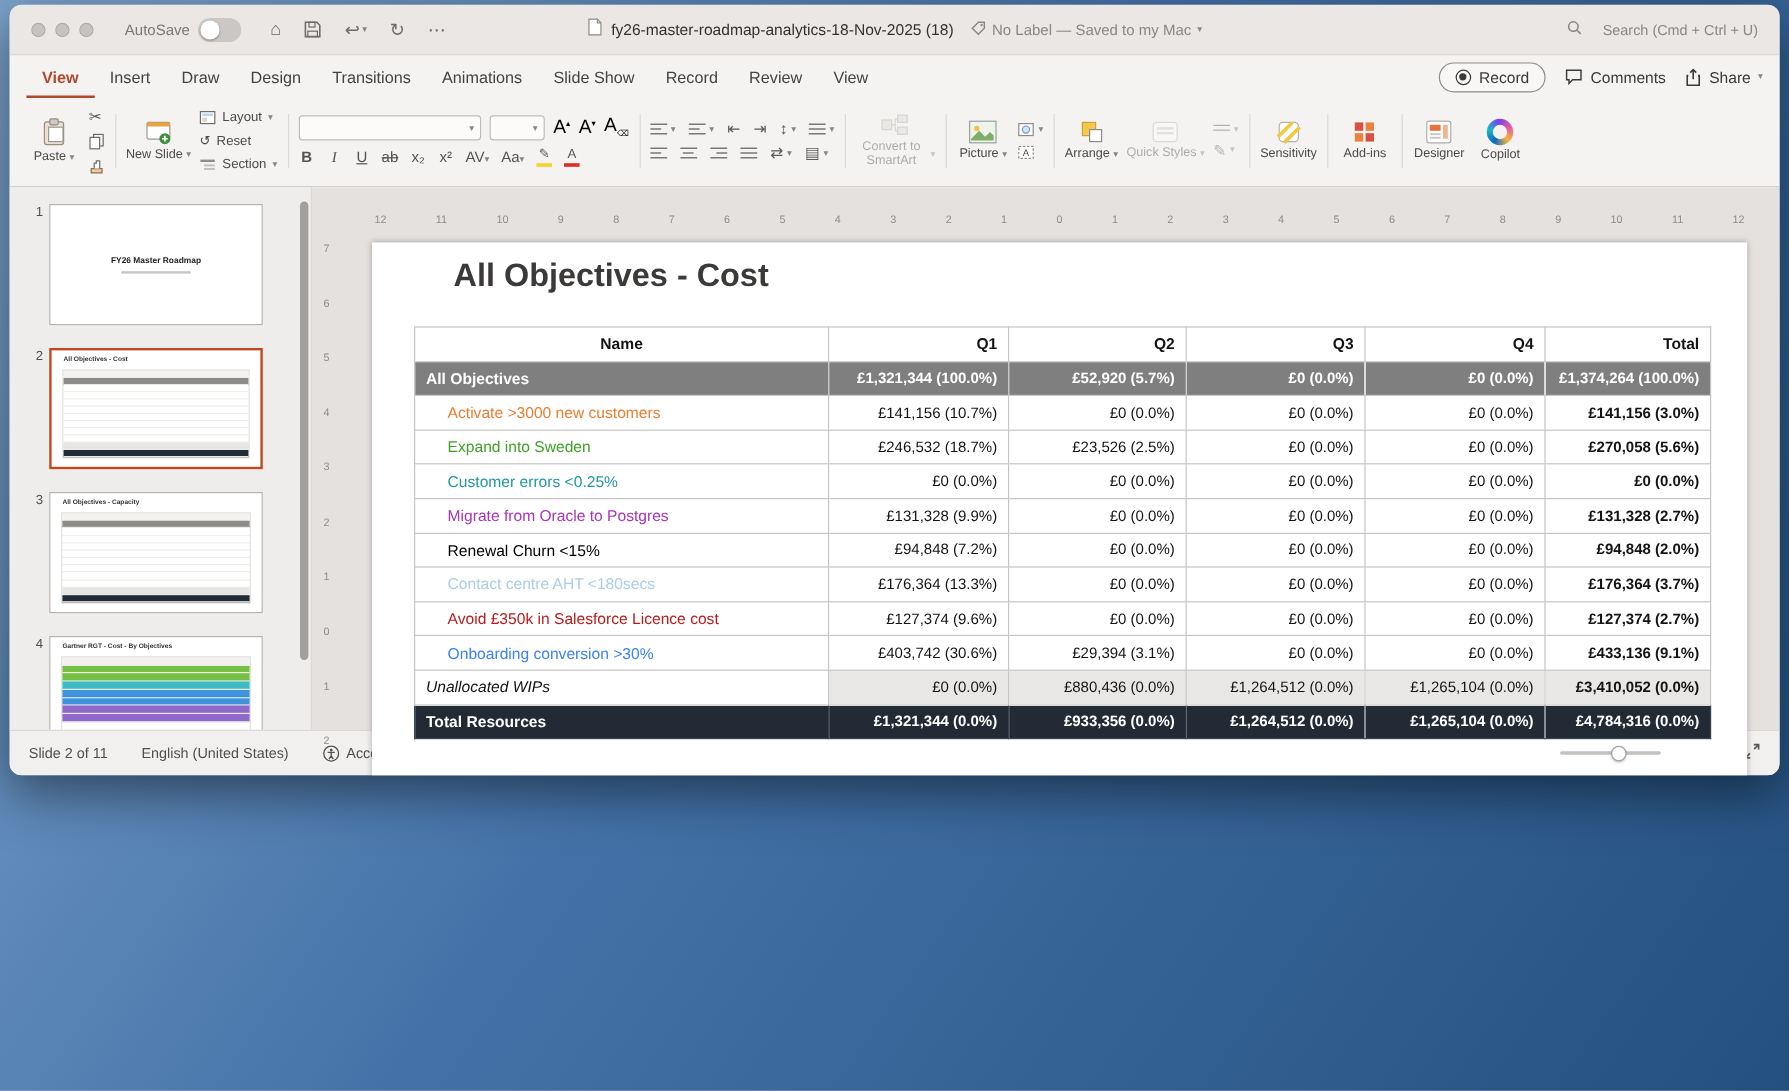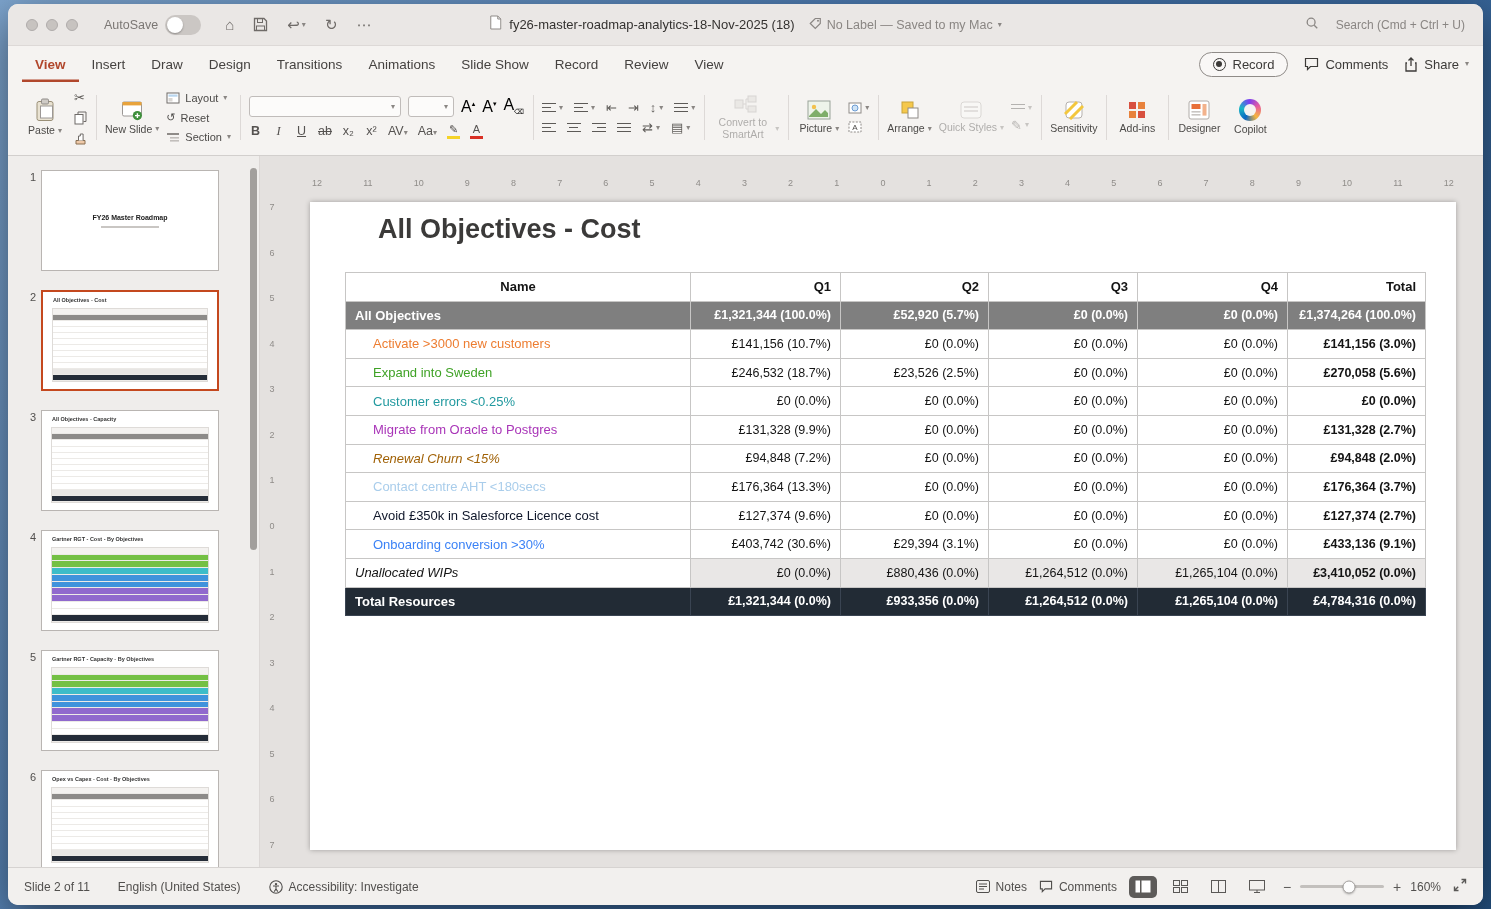--- a/index.html
+++ b/index.html
@@ -1,18 +1,18 @@
 <!DOCTYPE html>
 <html><head>
 <meta charset="utf-8">
 <style>
 *{margin:0;padding:0;box-sizing:border-box;}
 html,body{width:1491px;height:909px;}
 body{font-family:"Liberation Sans",sans-serif;background:linear-gradient(125deg,#7da4cd 0%,#4472a8 45%,#24507f 100%);position:relative;overflow:hidden;}
-.window{position:absolute;left:8px;top:4px;width:1475px;height:901px;background:#f5f3f1;border-radius:10px;box-shadow:0 14px 44px rgba(0,0,0,.5);display:flex;flex-direction:column;overflow:hidden;}
+.window{position:absolute;left:8px;top:4px;width:1475px;height:642px;background:#f5f3f1;border-radius:10px;box-shadow:0 14px 44px rgba(0,0,0,.5);display:flex;flex-direction:column;overflow:hidden;}
 
 
 .titlebar{height:42px;background:#eae7e5;display:flex;align-items:center;padding:0 18px;position:relative;flex:0 0 auto;border-bottom:1px solid #ddd9d7;}
 .lights{display:flex;gap:8px;margin-right:26px;}
 .light{width:12px;height:12px;border-radius:50%;background:#c7c3c0;border:1px solid #b0acab;}
 .autosave{display:flex;align-items:center;gap:7px;color:#7b7774;font-size:12.5px;}
 .toggle{width:36px;height:20px;border-radius:10px;background:#cbc7c4;position:relative;}
 .toggle::after{content:"";position:absolute;left:2px;top:2px;width:16px;height:16px;border-radius:50%;background:#fff;box-shadow:0 1px 2px rgba(0,0,0,.3);}
 .tb-icons{display:flex;align-items:center;gap:19px;margin-left:24px;color:#6f6b68;font-size:15px;}
 .tb-ic{display:flex;align-items:center;gap:2px;}
@@ -687,37 +687,37 @@
               </tr>
               <tr class="r-objective">
                 <td class="name" style="color: rgb(169, 53, 184);">Migrate from Oracle to Postgres</td>
                 <td class="num">£131,328 (9.9%)</td>
                 <td class="num">£0 (0.0%)</td>
                 <td class="num">£0 (0.0%)</td>
                 <td class="num">£0 (0.0%)</td>
                 <td class="num">£131,328 (2.7%)</td>
               </tr>
               <tr class="r-objective">
-                <td class="name" style="color: #a16207; font-style: italic;">Renewal Churn &lt;15%</td>
+                <td class="name" style="color: #000000;">Renewal Churn &lt;15%</td>
                 <td class="num">£94,848 (7.2%)</td>
                 <td class="num">£0 (0.0%)</td>
                 <td class="num">£0 (0.0%)</td>
                 <td class="num">£0 (0.0%)</td>
                 <td class="num">£94,848 (2.0%)</td>
               </tr>
               <tr class="r-objective">
                 <td class="name" style="color: rgb(169, 205, 235);">Contact centre AHT &lt;180secs</td>
                 <td class="num">£176,364 (13.3%)</td>
                 <td class="num">£0 (0.0%)</td>
                 <td class="num">£0 (0.0%)</td>
                 <td class="num">£0 (0.0%)</td>
                 <td class="num">£176,364 (3.7%)</td>
               </tr>
               <tr class="r-objective">
-                <td class="name" style="color: #0f172a;">Avoid £350k in Salesforce Licence cost</td>
+                <td class="name" style="color: #b91c1c;">Avoid £350k in Salesforce Licence cost</td>
                 <td class="num">£127,374 (9.6%)</td>
                 <td class="num">£0 (0.0%)</td>
                 <td class="num">£0 (0.0%)</td>
                 <td class="num">£0 (0.0%)</td>
                 <td class="num">£127,374 (2.7%)</td>
               </tr>
               <tr class="r-objective">
                 <td class="name" style="color: #3b82f6;">Onboarding conversion &gt;30%</td>
                 <td class="num">£403,742 (30.6%)</td>
                 <td class="num">£29,394 (3.1%)</td>

